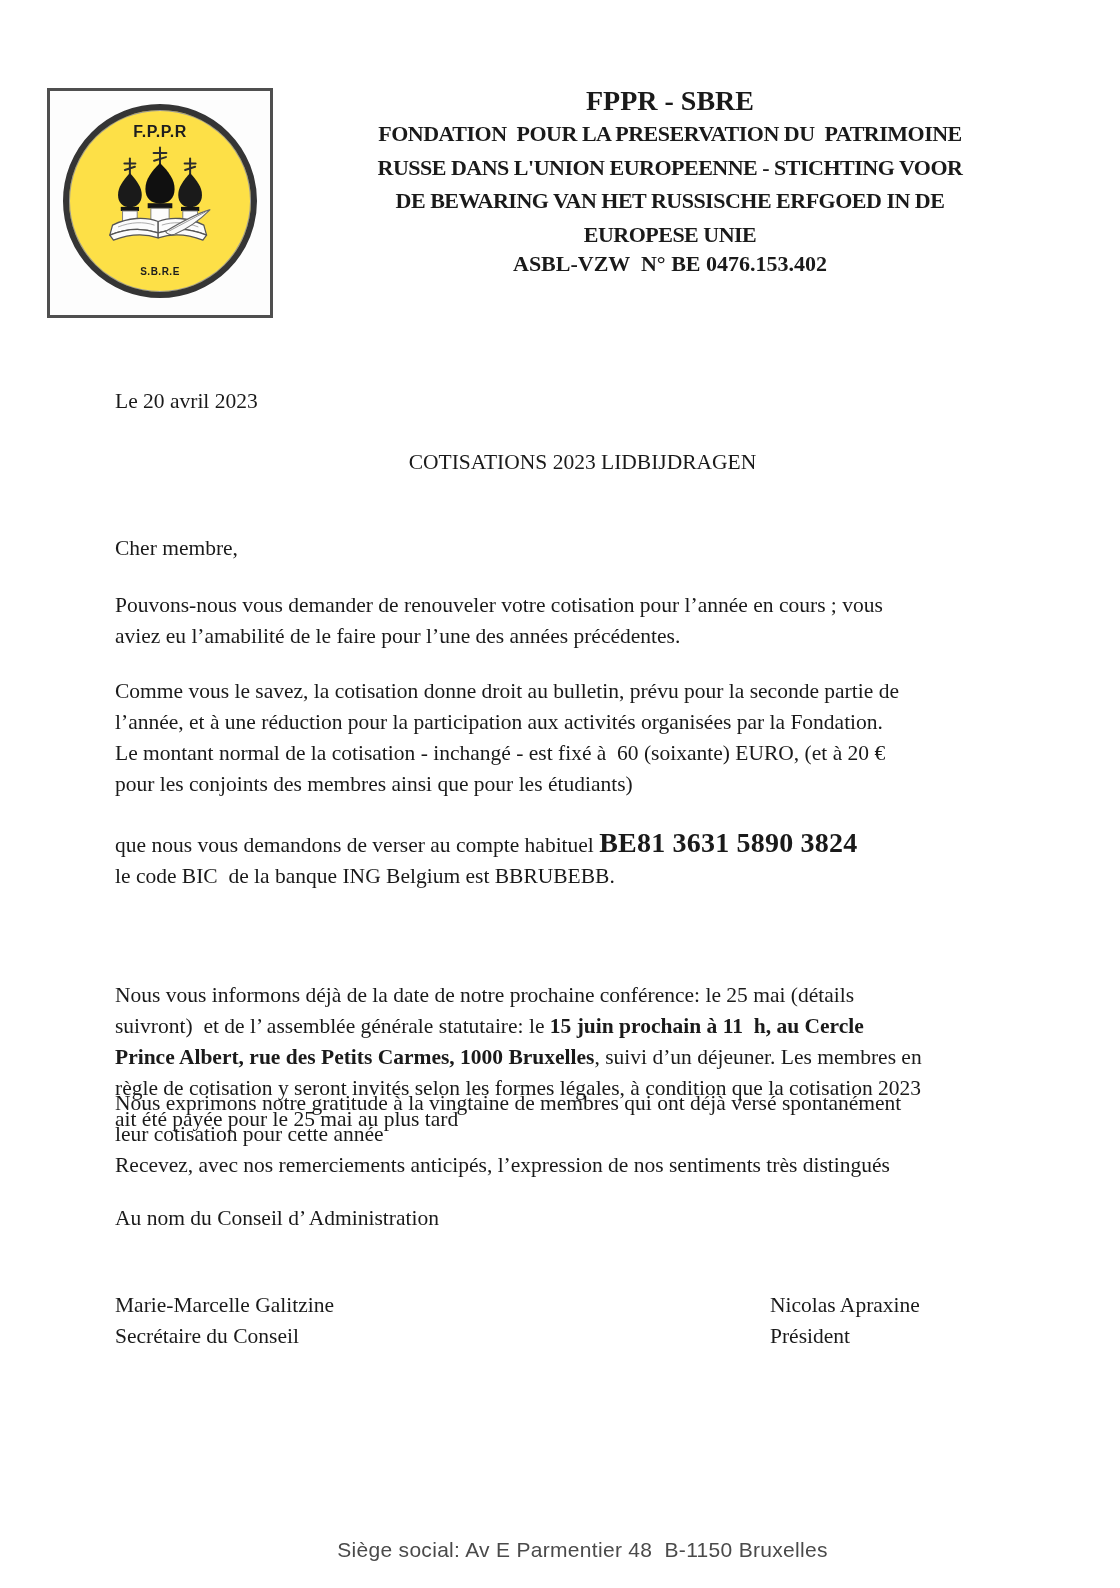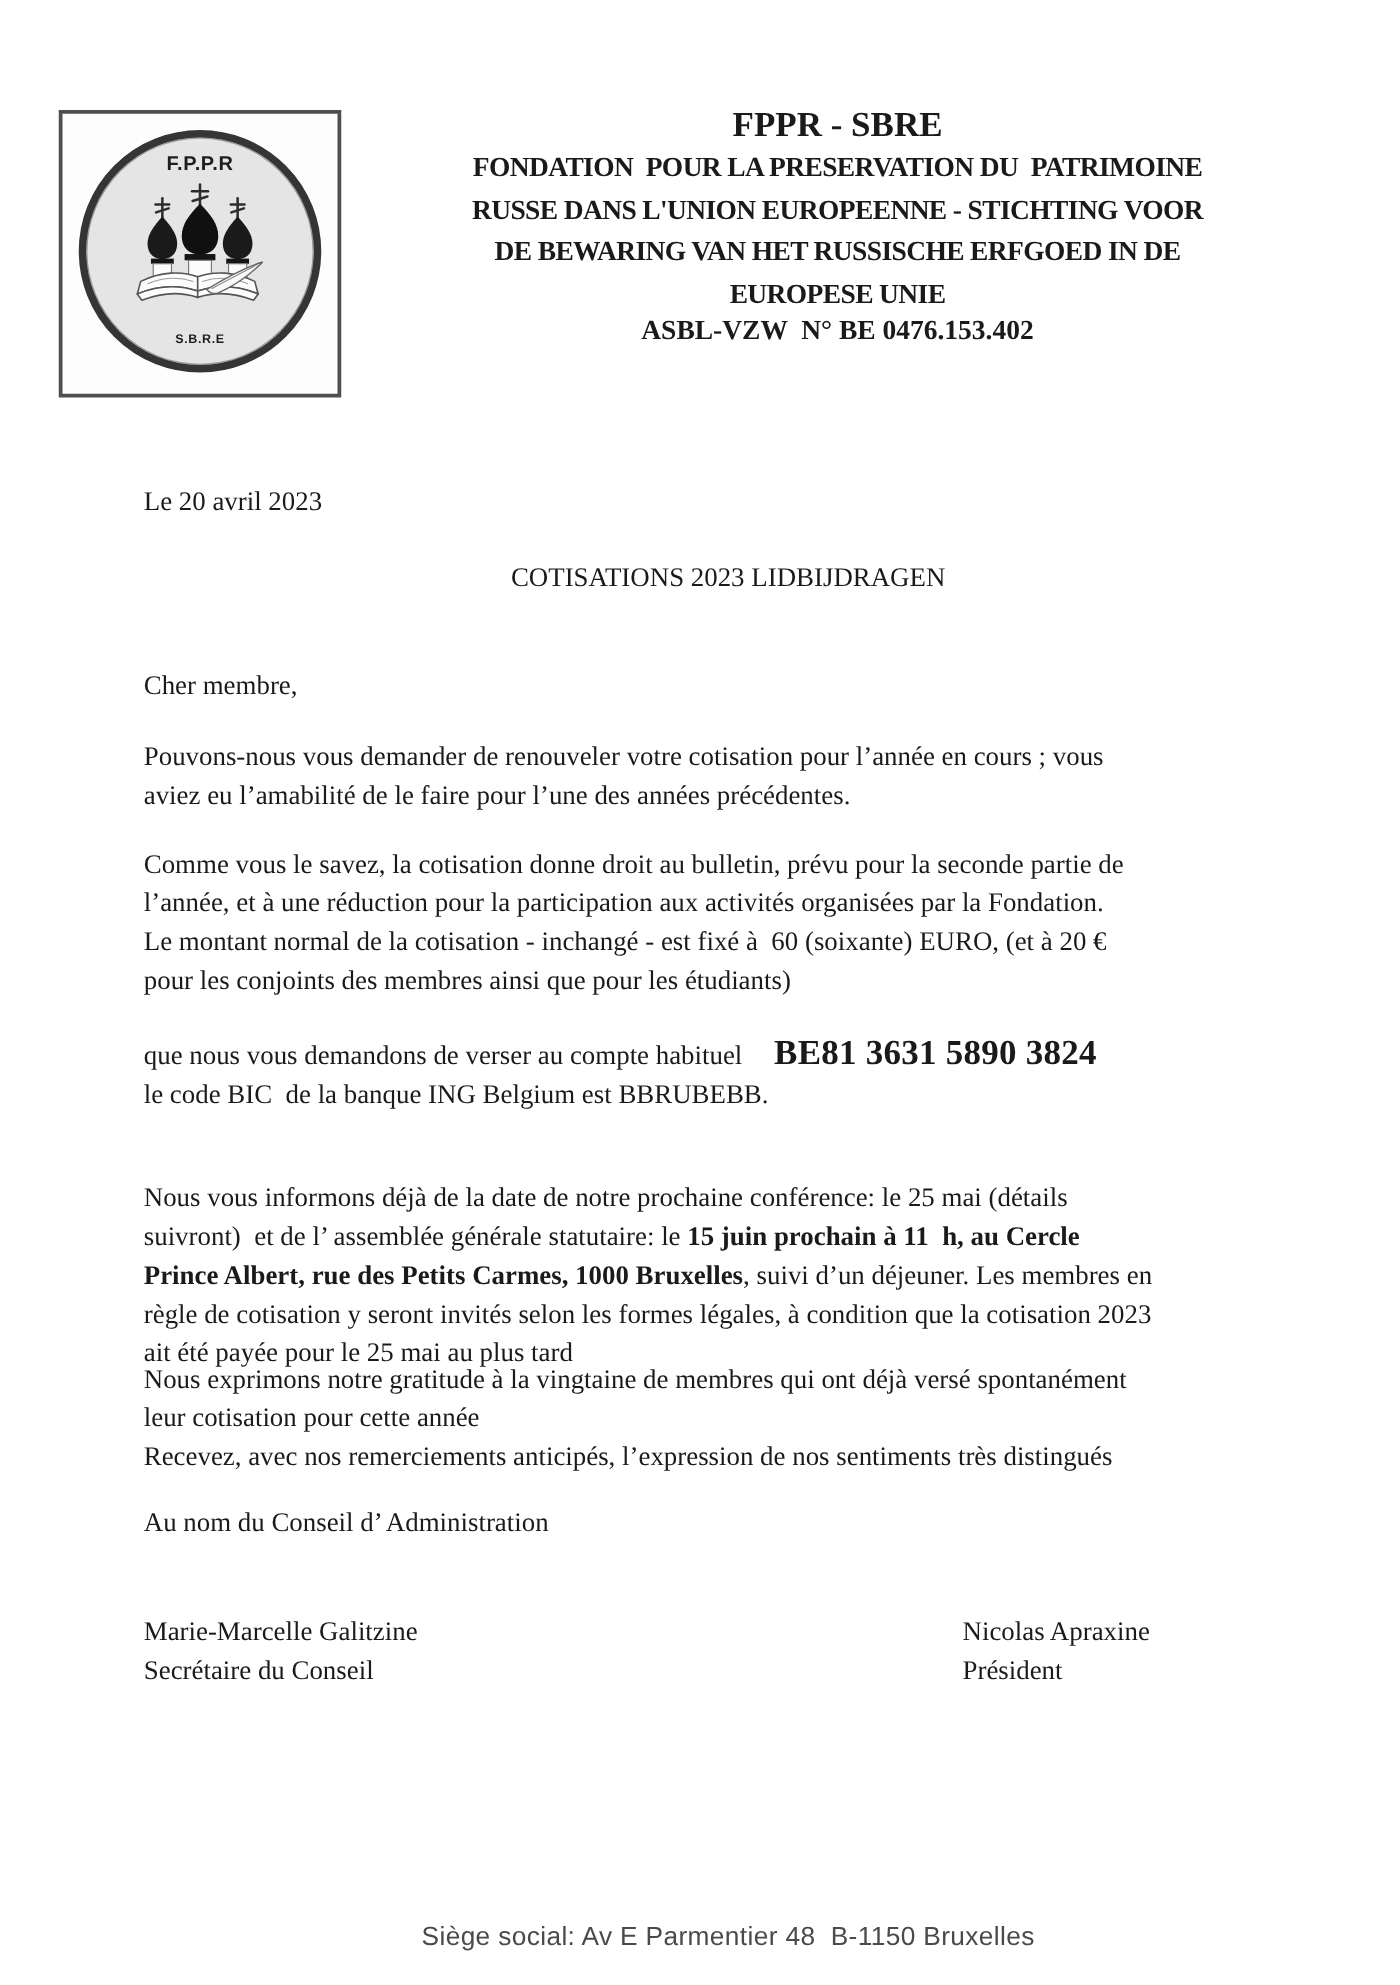--- a/index.html
+++ b/index.html
@@ -9,21 +9,21 @@
   }
   .abs { position:absolute; }
 
   
   .logo-box {
     left:47px; top:88px; width:220px; height:224px;
     border:3px solid #4f4f4f; background:#fdfdfd;
   }
   .logo-circle {
     position:absolute; left:13px; top:13px; width:182px; height:182px;
-    border:6px solid #353535; border-radius:50%; background:#e5e5e5;
+    border:6px solid #353535; border-radius:50%; background:#fde047;
     box-shadow:0 0 0 1px #9a9a9a inset;
   }
   .logo-label {
     position:absolute; width:100%; text-align:center;
     font-family:"Liberation Sans", sans-serif; font-weight:bold; color:#1e1e1e;
     letter-spacing:0.5px;
   }
   .logo-label.top { top:13px; font-size:16px; }
   .logo-label.bottom { bottom:15px; font-size:10px; }
   .logo-art { position:absolute; left:50%; top:50%; transform:translate(-50%,-54%); }
@@ -35,21 +35,21 @@
                letter-spacing:-0.5px; white-space:pre-wrap; }
   .org-en    { font-size:19px; font-weight:bold; line-height:25px; margin-top:3px; }
   .org-reg   { font-size:22px; font-weight:bold; line-height:26px; white-space:pre-wrap; }
 
   
   .para {
     left:115px; width:935px; font-size:21.5px; line-height:31px;
     white-space:pre-wrap;
   }
   .para.centered { text-align:center; }
-  .iban { font-size:28px; font-weight:bold; line-height:31px; letter-spacing:0.2px;margin-left:20px; }
+  .iban { font-size:28px; font-weight:bold; line-height:31px; letter-spacing:0.2px; }
   .bold-inline { font-weight:bold; }
 
   .sig-col { width:420px; font-size:21.5px; line-height:31px; }
 
   
   .footer {
     left:115px; top:1470px; width:935px; text-align:center;
     font-family:"Liberation Sans", sans-serif; font-size:21px; line-height:32px;
     color:#4a4a4a; letter-spacing:0.3px; white-space:pre-wrap;
   }
@@ -113,21 +113,21 @@
   <div class="abs para centered" style="top:447px">COTISATIONS 2023 LIDBIJDRAGEN</div>
   <div class="abs para" style="top:533px">Cher membre,</div>
   <div class="abs para" style="top:590px">Pouvons-nous vous demander de renouveler votre cotisation pour l’année en cours ; vous
 aviez eu l’amabilité de le faire pour l’une des années précédentes.</div>
   <div class="abs para" style="top:676px">Comme vous le savez, la cotisation donne droit au bulletin, prévu pour la seconde partie de
 l’année, et à une réduction pour la participation aux activités organisées par la Fondation.
 Le montant normal de la cotisation - inchangé - est fixé à  60 (soixante) EURO, (et à 20 €
 pour les conjoints des membres ainsi que pour les étudiants)</div>
   <div class="abs para" style="top:827px"><span>que nous vous demandons de verser au compte habituel </span><strong class="iban">BE81 3631 5890 3824</strong><span>
 le code BIC  de la banque ING Belgium est BBRUBEBB.</span></div>
-  <div class="abs para" style="top:943px"><span>Nous vous informons déjà de la date de notre prochaine conférence: le 25 mai (détails
+  <div class="abs para" style="top:980px"><span>Nous vous informons déjà de la date de notre prochaine conférence: le 25 mai (détails
 suivront)  et de l’ assemblée générale statutaire: le </span><strong class="bold-inline">15 juin prochain à 11  h, au Cercle
 Prince Albert, rue des Petits Carmes, 1000 Bruxelles</strong><span>, suivi d’un déjeuner. Les membres en
 règle de cotisation y seront invités selon les formes légales, à condition que la cotisation 2023
 ait été payée pour le 25 mai au plus tard</span></div>
   <div class="abs para" style="top:1088px">Nous exprimons notre gratitude à la vingtaine de membres qui ont déjà versé spontanément
 leur cotisation pour cette année
 Recevez, avec nos remerciements anticipés, l’expression de nos sentiments très distingués</div>
   <div class="abs para" style="top:1203px">Au nom du Conseil d’ Administration</div>
 
   <div class="abs sig-col" style="left:115px; top:1290px">

